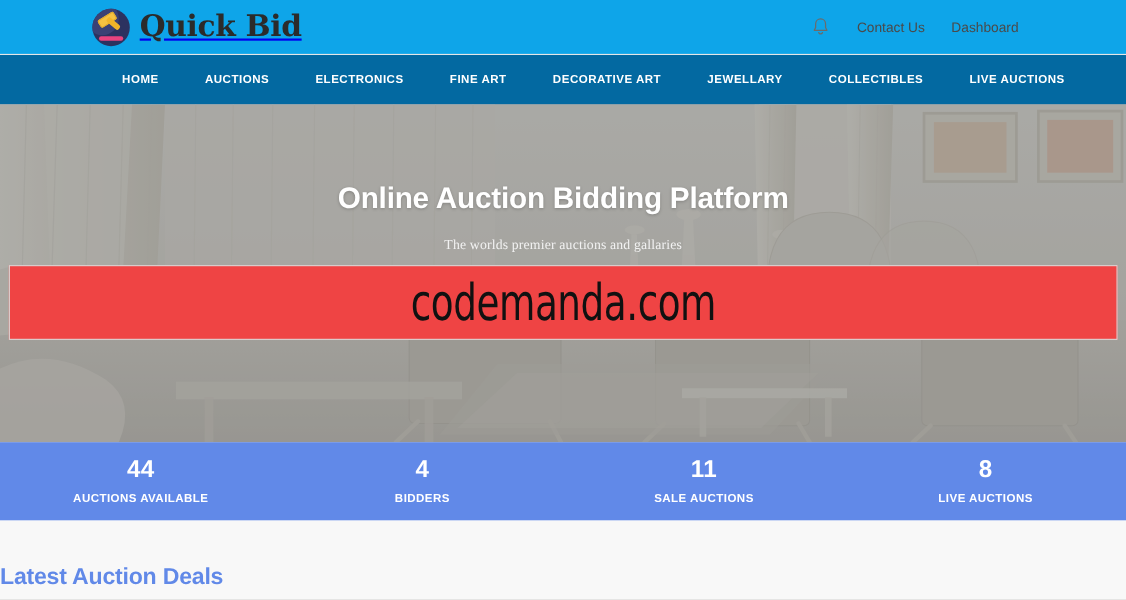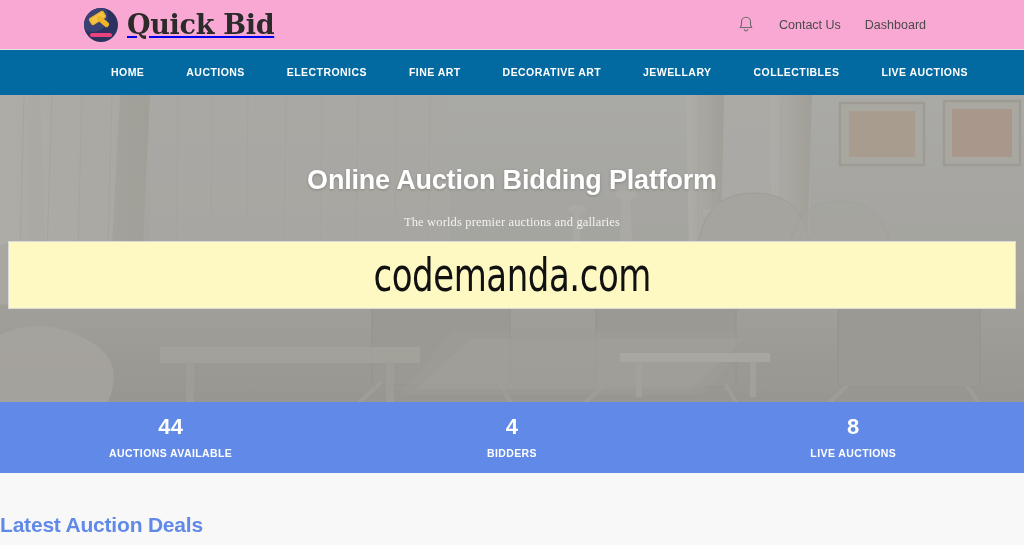--- a/index.html
+++ b/index.html
@@ -18,21 +18,21 @@
     height: 545px;
     overflow: hidden;
   }
 
   
   .topbar {
     position: absolute;
     top: 0; left: 0;
     width: 1024px;
     height: 50px;
-    background: #f9a8d4;
+    background: #0ea5e9;
     border-bottom: 1px solid #e6e6e6;
     display: flex;
     gap: 48px;
   }
 
   .brand {
     display: flex;
     align-items: center;
     gap: 9px;
     margin-left: 84px;
@@ -174,21 +174,21 @@
     font-family: Liberation Serif, serif;
   }
 
   
   .overlay-banner {
     position: absolute;
     top: 241px;
     left: 8px;
     width: 1008px;
     height: 68px;
-    background: #fef9c3;
+    background: #ef4444;
     border: 1px solid #d9d9d9;
     display: flex;
     align-items: center;
     justify-content: center;
     z-index: 9;
   }
   .overlay-text {
     font-family: "DejaVu Sans Condensed", "DejaVu Sans", sans-serif;
     font-size: 46px;
     color: #111111;
@@ -416,20 +416,24 @@
   <div class="stats">
     <div class="stat">
       <div class="stat-value">44</div>
       <div class="stat-label">AUCTIONS AVAILABLE</div>
     </div>
     <div class="stat">
       <div class="stat-value">4</div>
       <div class="stat-label">BIDDERS</div>
     </div>
     <div class="stat">
+      <div class="stat-value">11</div>
+      <div class="stat-label">SALE AUCTIONS</div>
+    </div>
+    <div class="stat">
       <div class="stat-value">8</div>
       <div class="stat-label">LIVE AUCTIONS</div>
     </div>
   </div>
 
   <div class="latest">
     <div class="latest-title">Latest Auction Deals</div>
   </div>
 
 </div>

